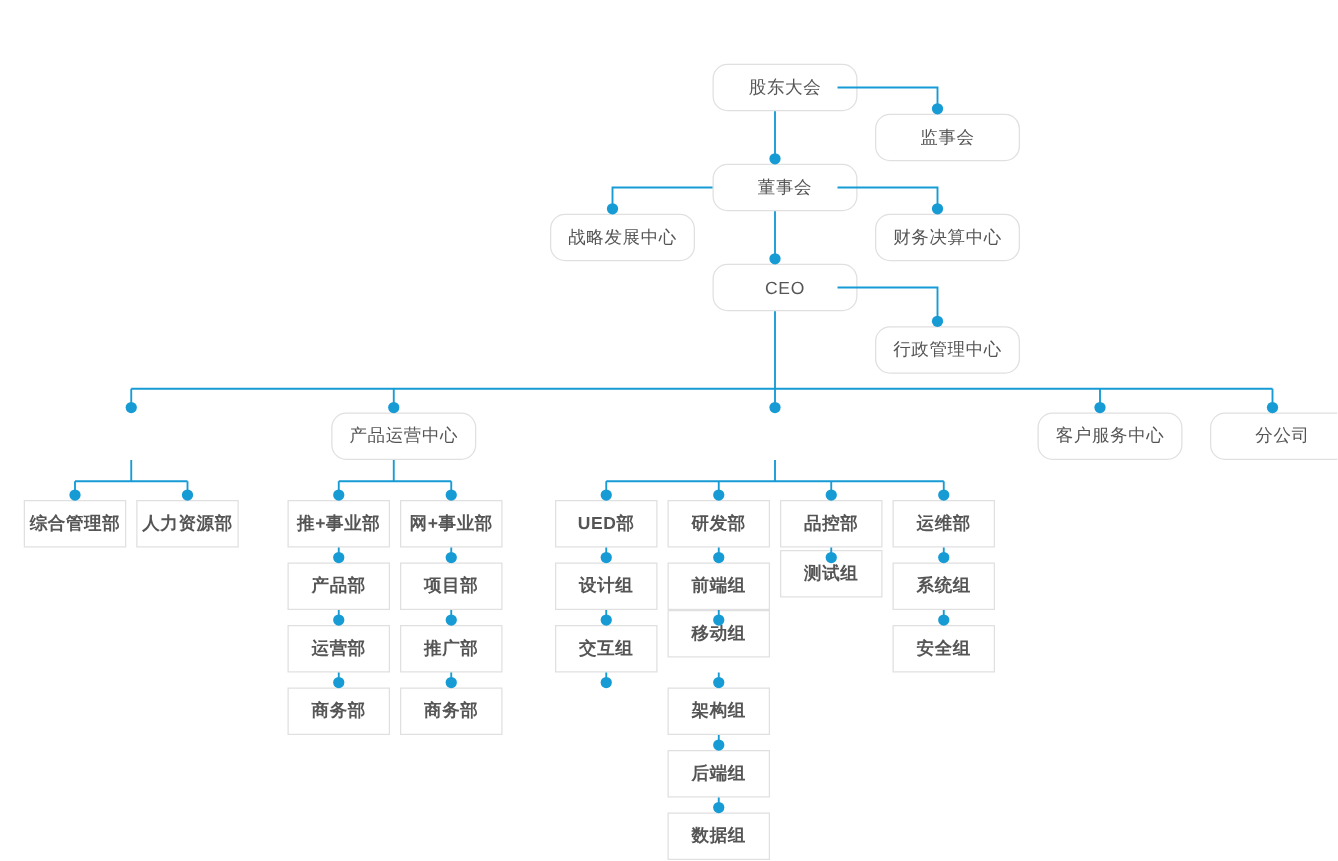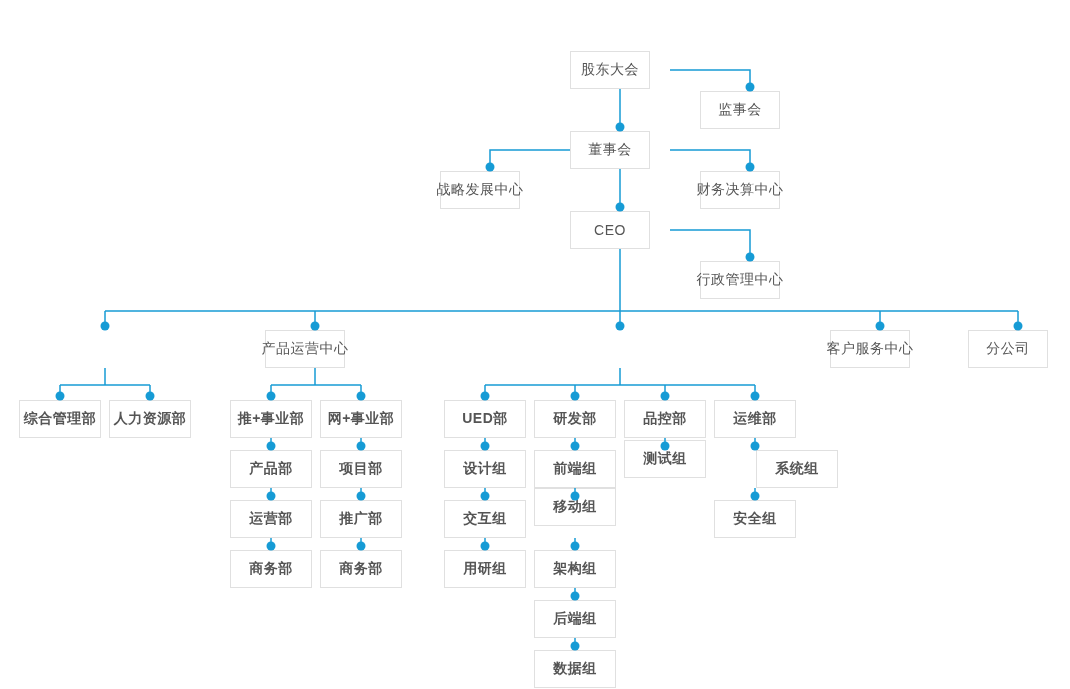--- a/index.html
+++ b/index.html
@@ -19,21 +19,21 @@
     box-sizing: border-box;
     background: var(--box-background, #ffffff);
     border: 1px solid var(--box-border, #e0e0e0);
     display: flex; align-items: center; justify-content: center;
     font-size: 14px;
     color: var(--text, #555555);
     letter-spacing: 0.5px;
     white-space: nowrap;
     cursor: default;
   }
-  .node.w100 { width: 80px; }
+  .node.w100 { width: 116px; border-radius: 12px; }
   .node.w82  { width: 82px; font-weight: bold;  }
   svg.connectors {
     position: absolute; left: 0; top: 0;
     pointer-events: none;
   }
   .connectors line, .connectors polyline {
     stroke: var(--accent, #169bd5);
     stroke-width: 1.5;
     fill: none;
   }
@@ -66,31 +66,30 @@
   <div class="node w82" style="left:444px;top:400px">UED部</div>
   <div class="node w82" style="left:534px;top:400px">研发部</div>
   <div class="node w82" style="left:624px;top:400px">品控部</div>
   <div class="node w82" style="left:714px;top:400px">运维部</div>
 
   <div class="node w82" style="left:230px;top:450px">产品部</div>
   <div class="node w82" style="left:320px;top:450px">项目部</div>
   <div class="node w82" style="left:444px;top:450px">设计组</div>
   <div class="node w82" style="left:534px;top:450px">前端组</div>
   <div class="node w82" style="left:624px;top:440px">测试组</div>
-  <div class="node w82" style="left:756px;top:450px">系统组</div>
+  <div class="node w82" style="left:714px;top:450px">系统组</div>
 
   <div class="node w82" style="left:230px;top:500px">运营部</div>
   <div class="node w82" style="left:320px;top:500px">推广部</div>
   <div class="node w82" style="left:444px;top:500px">交互组</div>
   <div class="node w82" style="left:534px;top:488px">移动组</div>
   <div class="node w82" style="left:714px;top:500px">安全组</div>
 
   <div class="node w82" style="left:230px;top:550px">商务部</div>
   <div class="node w82" style="left:320px;top:550px">商务部</div>
-  <div class="node w82" style="left:444px;top:550px">用研组</div>
   <div class="node w82" style="left:534px;top:550px">架构组</div>
 
   <div class="node w82" style="left:534px;top:600px">后端组</div>
   <div class="node w82" style="left:534px;top:650px">数据组</div>
 
   <svg class="connectors" width="1070" height="689" viewBox="0 0 1070 689">
     <g>
 
       <polyline points="670,70 750,70 750,87"></polyline>
       <line x1="620" y1="89" x2="620" y2="127"></line>

